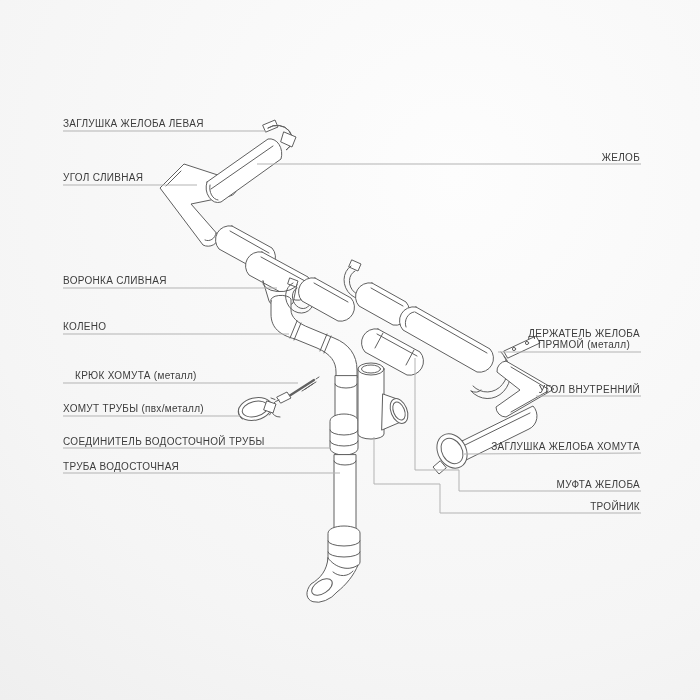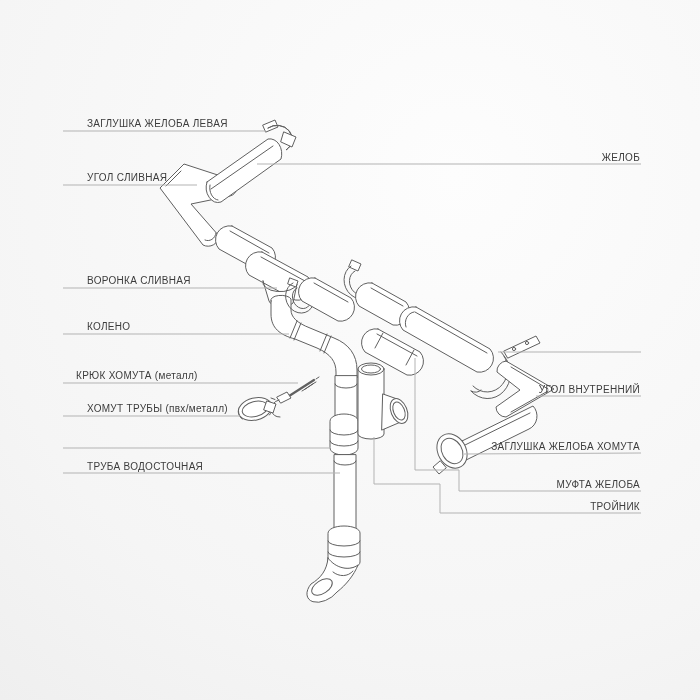--- a/index.html
+++ b/index.html
@@ -11,21 +11,20 @@
     position:relative;width:700px;height:700px;
     background:radial-gradient(circle at 65% 25%, #fdfdfd 0%, #f5f5f5 70%, #efefef 100%);
   }
   svg{position:absolute;left:0;top:0;}
   .lbl{
     position:absolute;
     font-size:10px;line-height:11px;
     color:#3c3c3c;
     letter-spacing:.3px;
     white-space:nowrap;
-    margin-left:24px;
   }
   .lbl.right{text-align:center;}
 </style>
 </head>
 <body>
 
 <div class="stage">
 
   <svg width="700" height="700" viewBox="0 0 700 700">
 
@@ -204,23 +203,28 @@
       <line x1="464" y1="454" x2="641" y2="453"></line>
       <polyline points="415,358 415,470 459,470 459,491 641,491"></polyline>
       <polyline points="374,437 374,484 440,484 440,513 641,513"></polyline>
     </g>
   </svg>
 
   <div class="lbl" style="top:118px;left:63px">ЗАГЛУШКА ЖЕЛОБА ЛЕВАЯ</div>
   <div class="lbl" style="top:172px;left:63px">УГОЛ СЛИВНАЯ</div>
   <div class="lbl" style="top:275px;left:63px">ВОРОНКА СЛИВНАЯ</div>
   <div class="lbl" style="top:321px;left:63px">КОЛЕНО</div>
-  <div class="lbl" style="top:370px;left:52px">КРЮК ХОМУТА (металл)</div>
+  <div class="lbl" style="top:370px;left:75px">КРЮК ХОМУТА (металл)</div>
   <div class="lbl" style="top:403px;left:63px">ХОМУТ ТРУБЫ (пвх/металл)</div>
+  <div class="lbl" style="top:436px;left:63px">СОЕДИНИТЕЛЬ ВОДОСТОЧНОЙ ТРУБЫ</div>
   <div class="lbl" style="top:461px;left:63px">ТРУБА ВОДОСТОЧНАЯ</div>
 
   <div class="lbl right" style="top:152px;right:60px">ЖЕЛОБ</div>
+  <div class="lbl right" style="top:328px;right:60px">
+    <span>ДЕРЖАТЕЛЬ ЖЕЛОБА</span><br>
+    <span>ПРЯМОЙ (металл)</span>
+  </div>
   <div class="lbl right" style="top:384px;right:60px">УГОЛ ВНУТРЕННИЙ</div>
   <div class="lbl right" style="top:441px;right:60px">ЗАГЛУШКА ЖЕЛОБА ХОМУТА</div>
   <div class="lbl right" style="top:479px;right:60px">МУФТА ЖЕЛОБА</div>
   <div class="lbl right" style="top:501px;right:60px">ТРОЙНИК</div>
 
 </div>
 
 </body></html>

